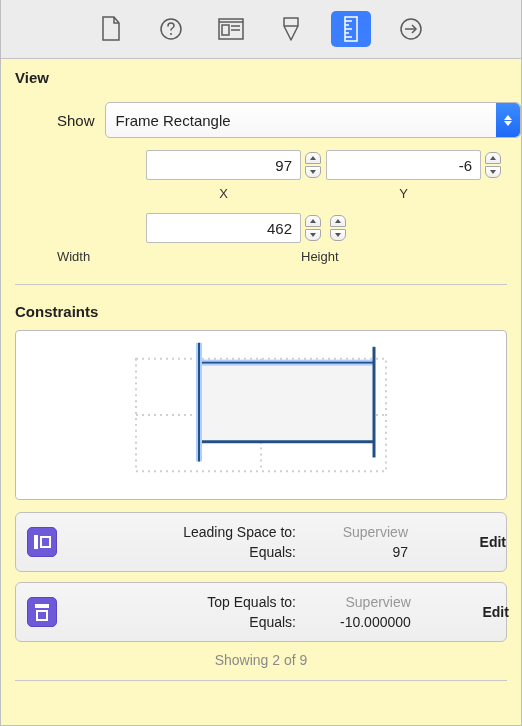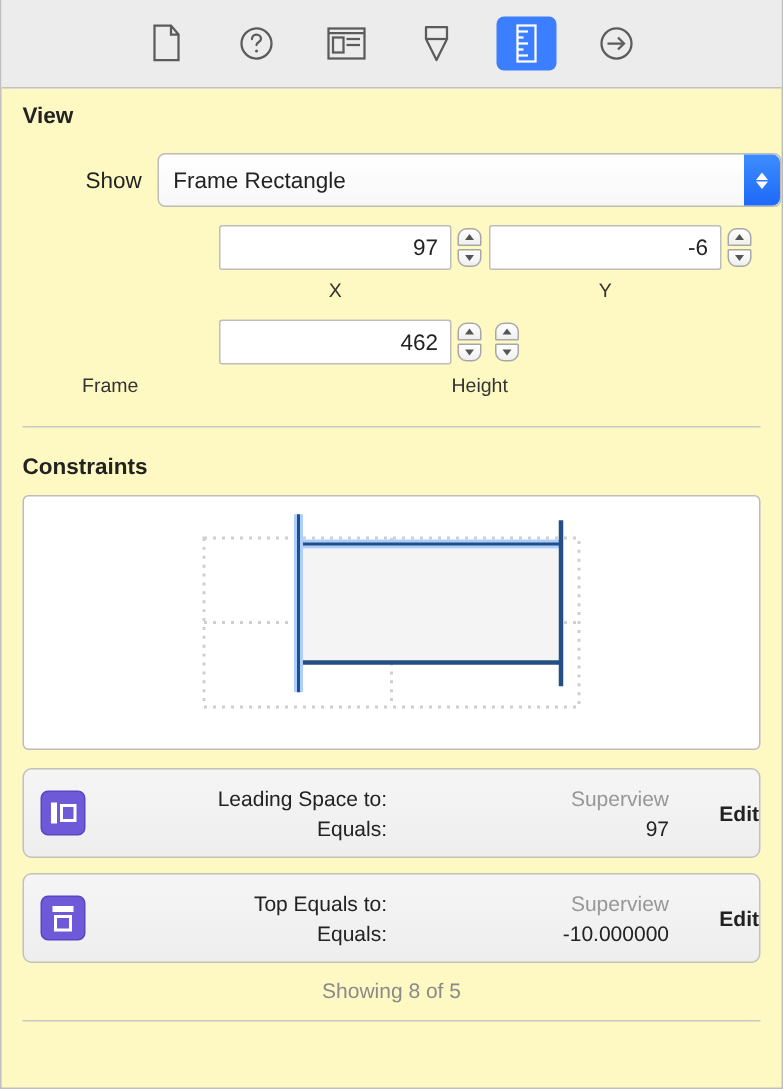--- a/index.html
+++ b/index.html
@@ -177,20 +177,21 @@
   
   .crow {
     margin: 0 14px 10px 14px;
     background: linear-gradient(#f5f5f5,#eeeeee);
     border: 1px solid #c0c0c0;
     border-radius: 6px;
     height: 60px;
     display: grid;
     grid-template-columns: 52px 190px 1fr 60px;
     align-items: center;
+    gap: 38px;
   }
   .crow .iconcell {
     display: flex; align-items:center; justify-content:center;
   }
   .crow .labels {
     display:flex; flex-direction:column; align-items:flex-end; gap:4px;
     font-size: 14px;
   }
   .crow .vals {
     display:flex; flex-direction:column; align-items:flex-end; gap:4px;
@@ -322,21 +323,21 @@
     <div class="stepper">
         <div class="step up">
           <div class="tri-up-s"></div>
         </div>
         <div class="step dn">
           <div class="tri-dn-s"></div>
         </div>
       </div>
 
     <div></div>
-    <div class="caption">Frame</div>
+    <div class="caption">Width</div>
     <div></div>
     <div class="caption">Height</div>
     <div></div>
   </div>
 
   <div class="sep"></div>
 
   <div class="section-title">Constraints</div>
 
   <div class="diagram-wrap">
@@ -394,17 +395,17 @@
       <div>Top Equals to:</div>
       <div>Equals:</div>
     </div>
     <div class="vals">
       <div class="target">Superview</div>
       <div>-10.000000</div>
     </div>
     <div class="edit">Edit</div>
   </div>
 
-  <div class="footer-count">Showing 8 of 5</div>
+  <div class="footer-count">Showing 2 of 9</div>
 
   <div class="sep" style="margin-top:12px;"></div>
 
 </div>
 
 </body></html>

